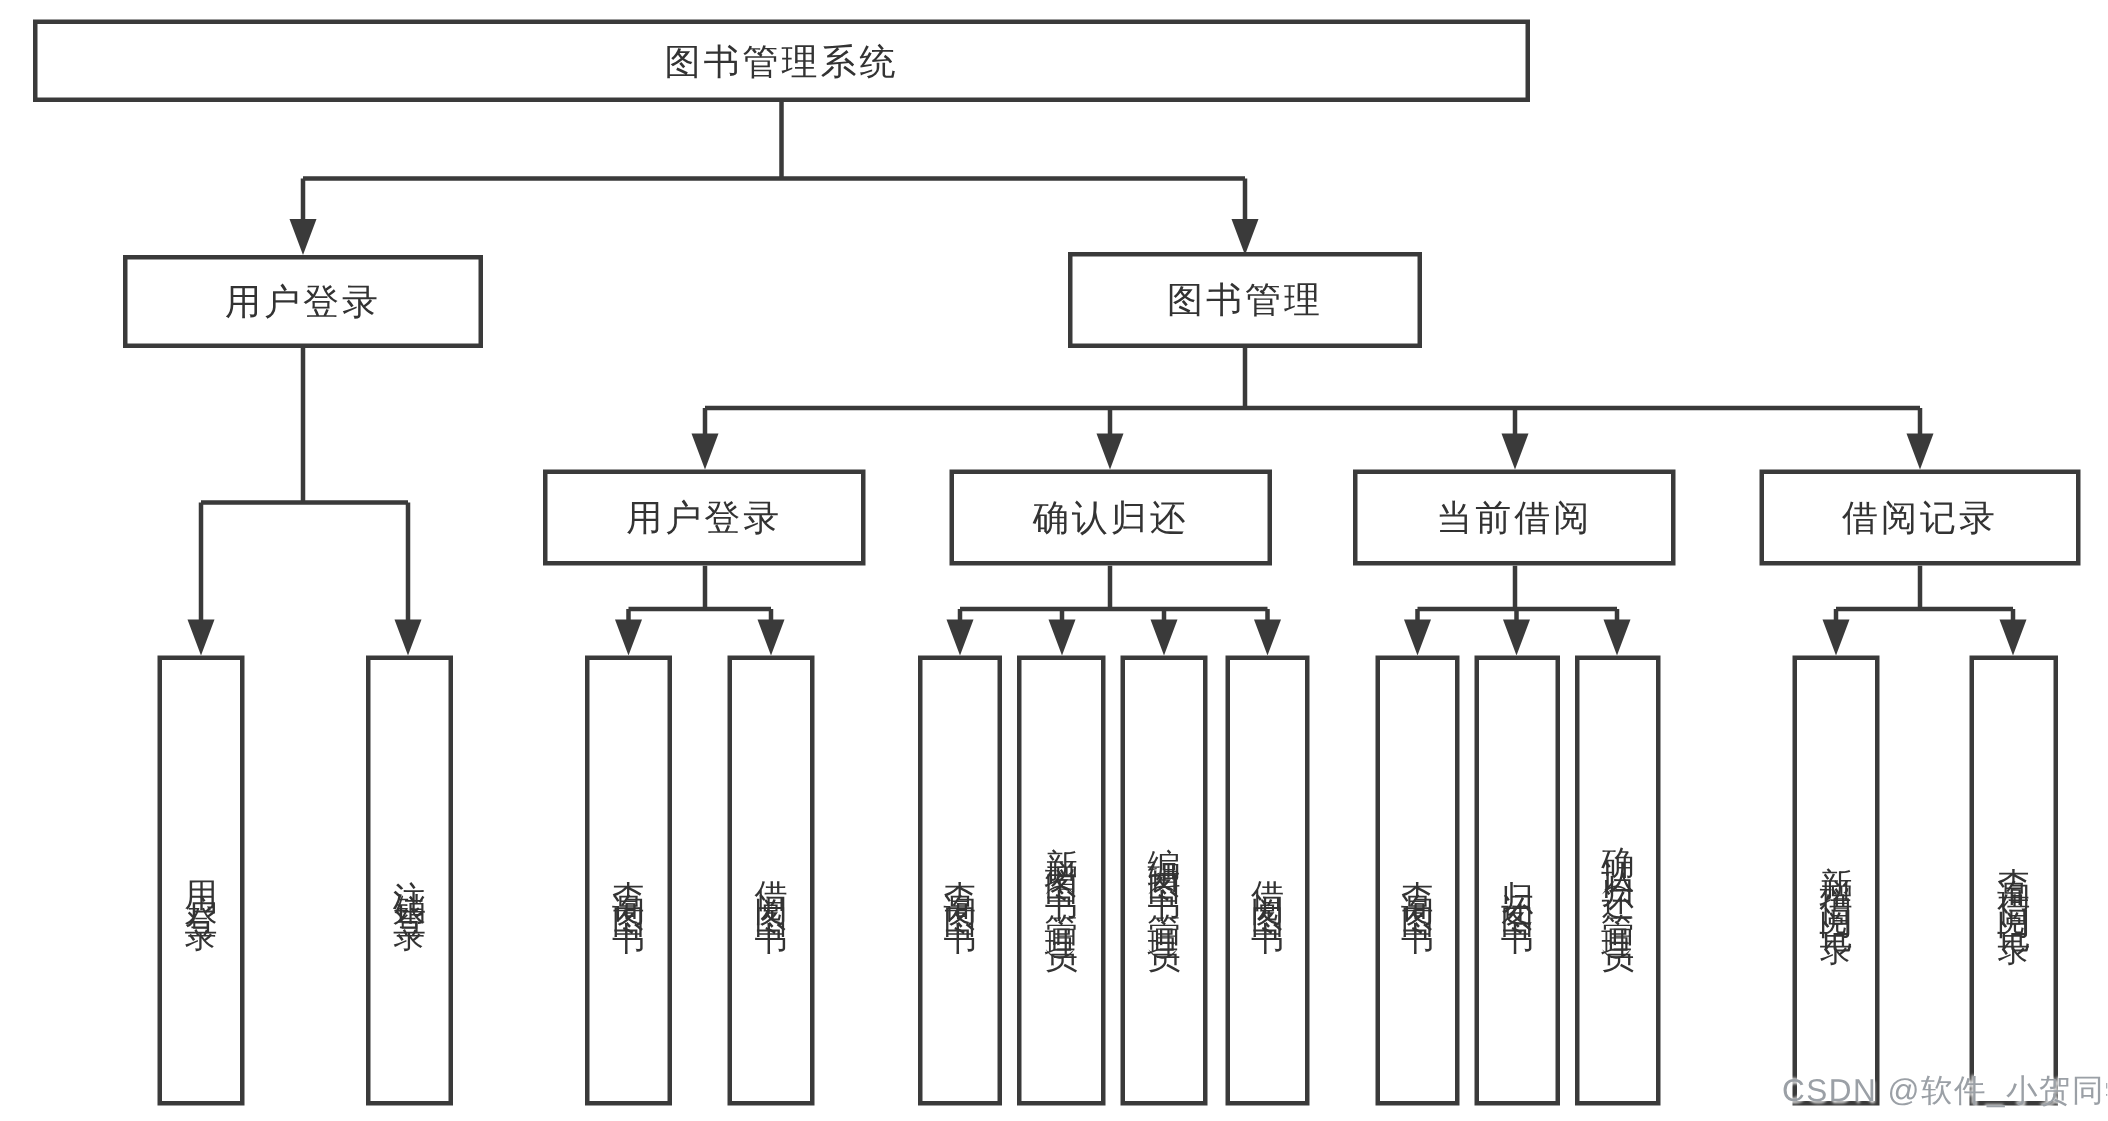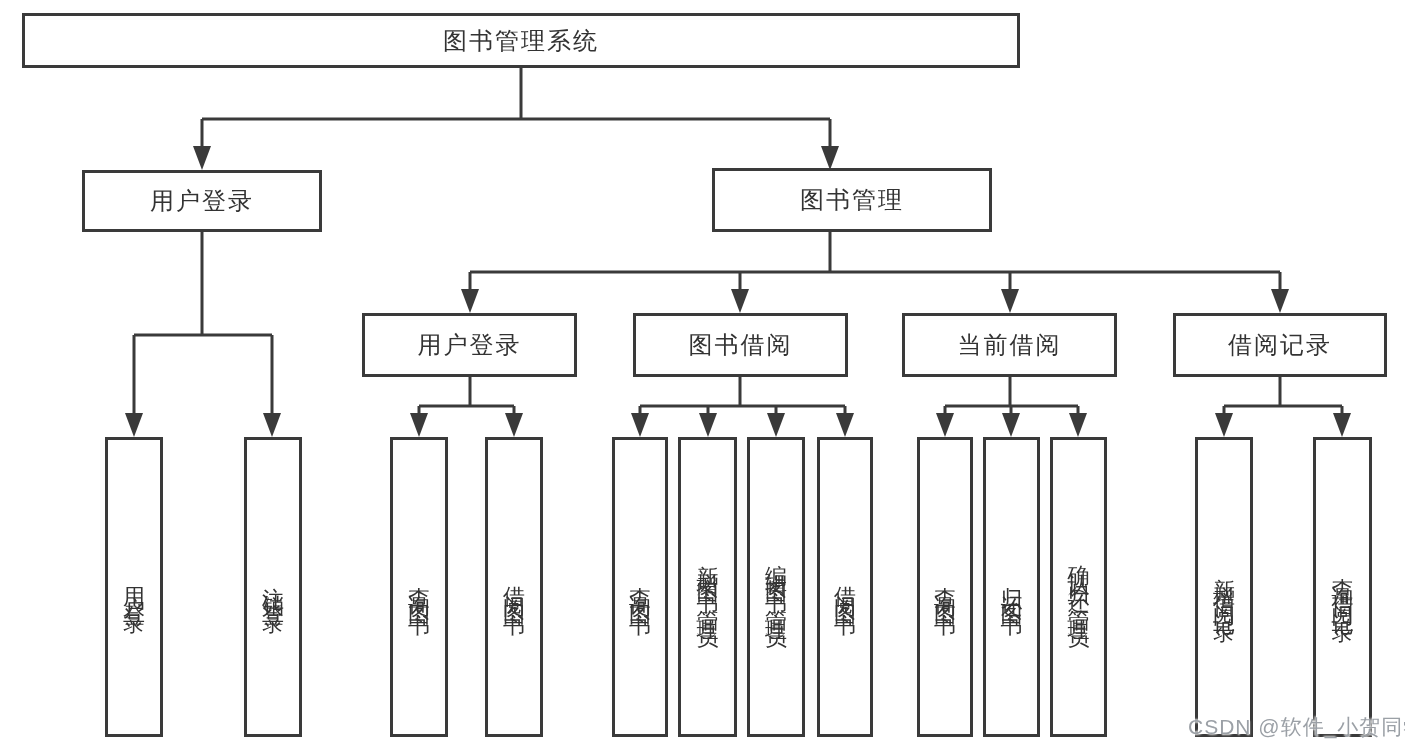--- a/index.html
+++ b/index.html
@@ -102,24 +102,24 @@
       <polygon points="1002,413 1020,413 1011,437"></polygon>
       <polygon points="1069,413 1087,413 1078,437"></polygon>
       <polygon points="1215,413 1233,413 1224,437"></polygon>
       <polygon points="1333,413 1351,413 1342,437"></polygon>
     </g>
   </svg>
 
   <div class="node hbox" style="left:22px; top:13px; width:998px; height:55px;">图书管理系统</div>
 
   <div class="node hbox" style="left:82px; top:170px; width:240px; height:62px;">用户登录</div>
-  <div class="node hbox" style="left:712px; top:168px; width:280px; height:64px;">图书管理</div>
+  <div class="node hbox" style="left:712px; top:168px; width:236px; height:64px;">图书管理</div>
 
   <div class="node hbox" style="left:362px; top:313px; width:215px; height:64px;">用户登录</div>
-  <div class="node hbox" style="left:633px; top:313px; width:215px; height:64px;">图书借阅</div>
+  <div class="node hbox" style="left:633px; top:313px; width:215px; height:64px;">确认归还</div>
   <div class="node hbox" style="left:902px; top:313px; width:215px; height:64px;">当前借阅</div>
   <div class="node hbox" style="left:1173px; top:313px; width:214px; height:64px;">借阅记录</div>
 
   <div class="node vbox" style="left:105px; width:58px;">
     <span class="vtext">用户登录</span>
   </div>
   <div class="node vbox" style="left:244px; width:58px;">
     <span class="vtext">注销登录</span>
   </div>
 

